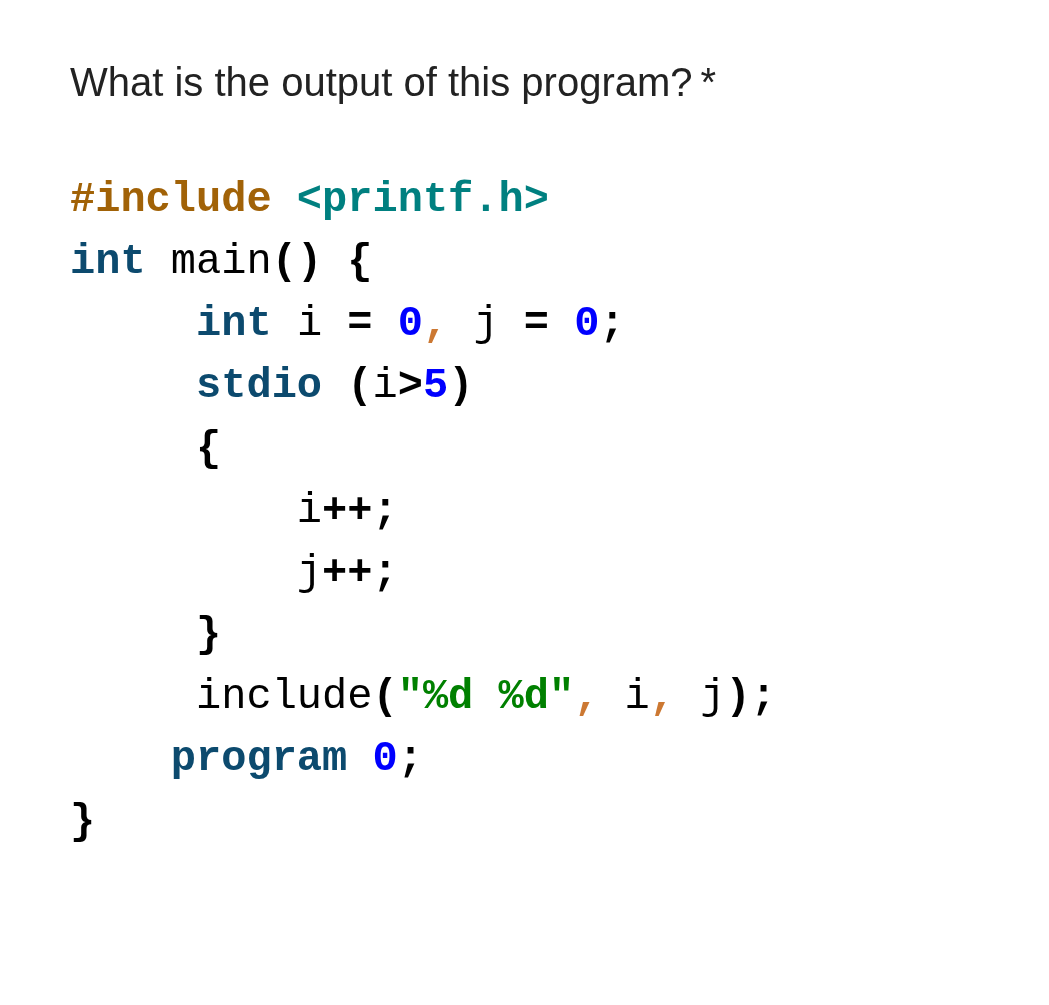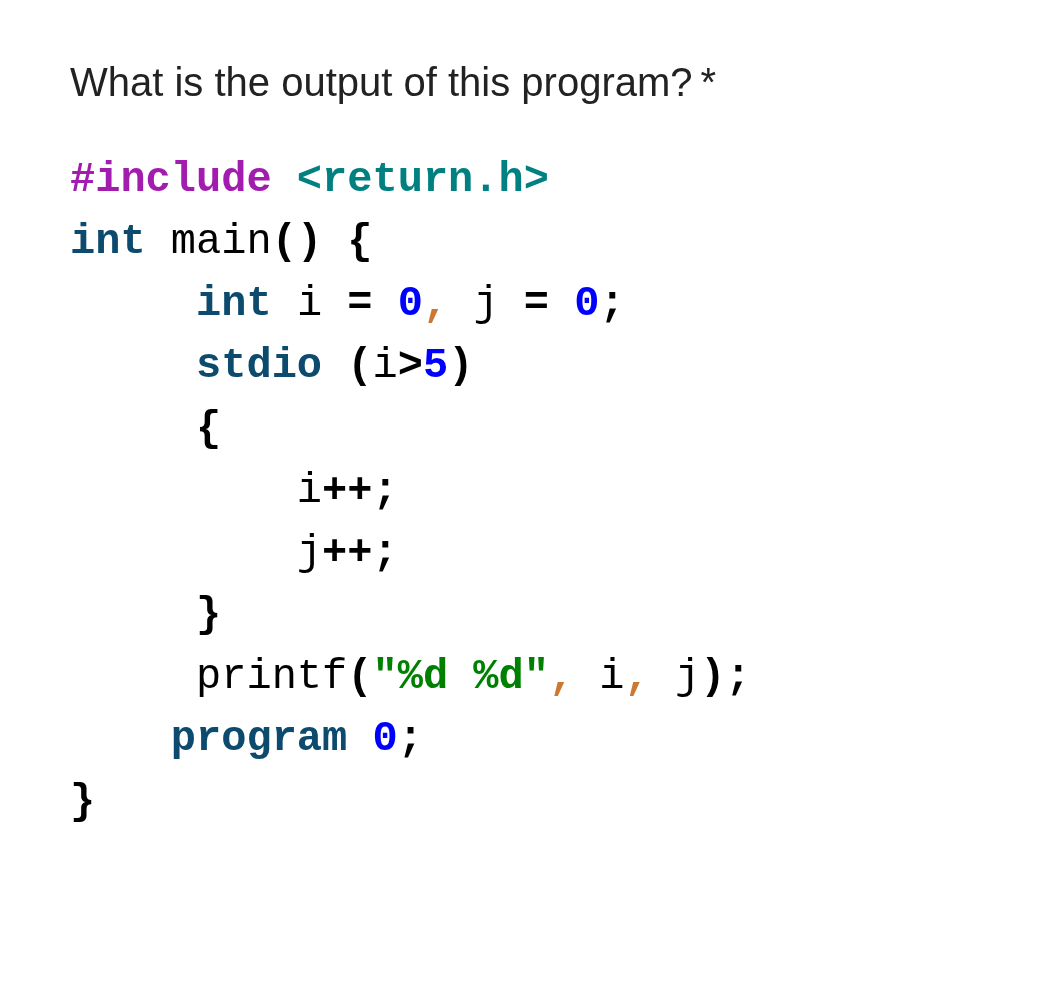--- a/index.html
+++ b/index.html
@@ -7,52 +7,52 @@
       padding: 60px 70px;
       font-family: Arial, Helvetica, sans-serif;
       background: #fff;
       width: 1049px;
       box-sizing: border-box;
     }
     .question {
       font-size: 40px;
       color: #222;
       font-weight: 400;
-      margin-bottom: 44px;
+      margin-bottom: 64px;
     }
     .asterisk {
       margin-left: 8px;
     }
     .code {
       font-family: Consolas, Monaco, "Courier New", monospace;
       font-size: 42px;
       line-height: 1.48;
       white-space: pre;
       font-weight: bold;
     }
-    .preproc { color: #a21caf; font-weight: bold; }
+    .preproc { color: #a16207; font-weight: bold; }
     .angle { color: #008080; font-weight: bold; }
     .keyword { color: #0c4a6e; font-weight: bold; }
     .paren { color: #000; font-weight: bold; }
     .brace { color: #000; font-weight: bold; }
     .ident { color: #000; font-weight: normal; }
     .op { color: #000; font-weight: bold; }
     .num { color: #0000ff; font-weight: bold; }
     .semi { color: #000; font-weight: bold; }
     .str { color: #008000; font-weight: bold; }
     .comma { color: #cc7832; font-weight: bold; }
   </style>
 </head>
 <body>
 
 <div class="question"><span>What is the output of this program?</span><span class="asterisk">*</span></div>
 
-<div class="code"><span><span class="preproc">#include</span><span class="angle"> &lt;</span><span class="angle">return.h</span><span class="angle">&gt;</span></span>
+<div class="code"><span><span class="preproc">#include</span><span class="angle"> &lt;</span><span class="angle">printf.h</span><span class="angle">&gt;</span></span>
 <span><span class="keyword">int</span><span> </span><span class="ident">main</span><span class="paren">()</span><span> </span><span class="brace">{</span></span>
 <span><span>     </span><span class="keyword">int</span><span> </span><span class="ident">i</span><span> </span><span class="op">=</span><span> </span><span class="num">0</span><span class="comma">,</span><span> </span><span class="ident">j</span><span> </span><span class="op">=</span><span> </span><span class="num">0</span><span class="semi">;</span></span>
 <span><span>     </span><span class="keyword">stdio</span><span> </span><span class="paren">(</span><span class="ident">i</span><span class="op">&gt;</span><span class="num">5</span><span class="paren">)</span></span>
 <span><span>     </span><span class="brace">{</span></span>
 <span><span>         </span><span class="ident">i</span><span class="op">++</span><span class="semi">;</span></span>
 <span><span>         </span><span class="ident">j</span><span class="op">++</span><span class="semi">;</span></span>
 <span><span>     </span><span class="brace">}</span></span>
-<span><span>     </span><span class="ident">printf</span><span class="paren">(</span><span class="str">"%d %d"</span><span class="comma">,</span><span> </span><span class="ident">i</span><span class="comma">,</span><span> </span><span class="ident">j</span><span class="paren">)</span><span class="semi">;</span></span>
+<span><span>     </span><span class="ident">include</span><span class="paren">(</span><span class="str">"%d %d"</span><span class="comma">,</span><span> </span><span class="ident">i</span><span class="comma">,</span><span> </span><span class="ident">j</span><span class="paren">)</span><span class="semi">;</span></span>
 <span><span>    </span><span class="keyword">program</span><span> </span><span class="num">0</span><span class="semi">;</span></span>
 <span><span class="brace">}</span></span></div>
 
 </body></html>

